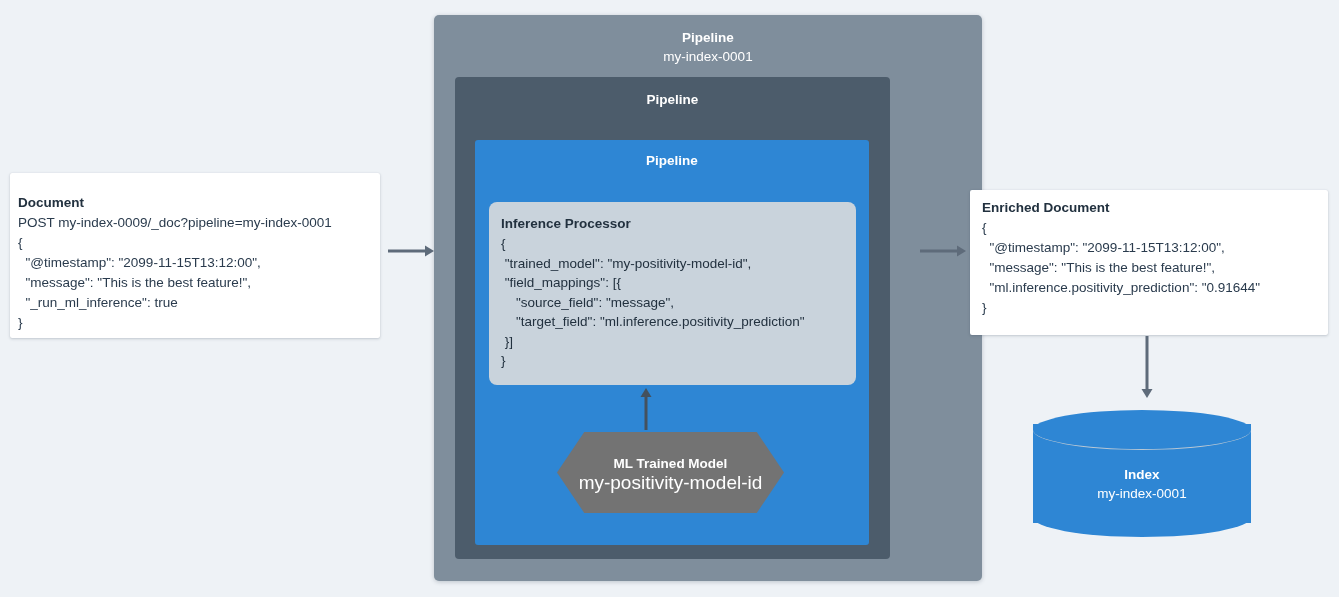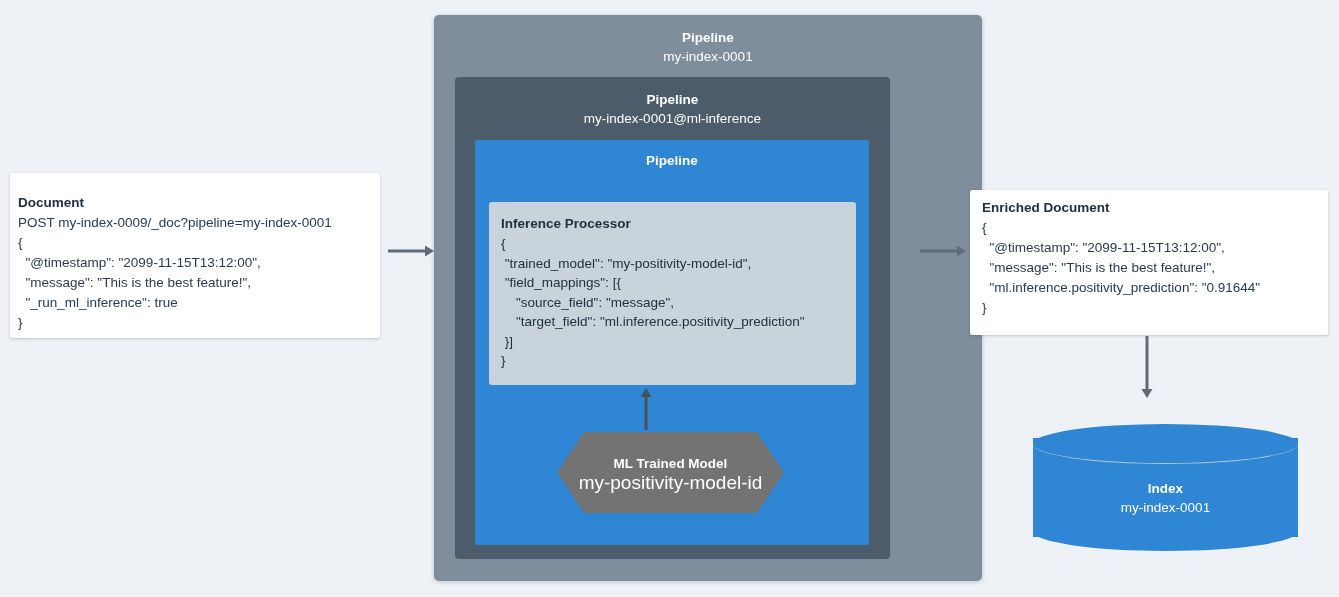--- a/index.html
+++ b/index.html
@@ -73,21 +73,21 @@
     font-weight: normal;
     font-size: 13.5px;
     line-height: 19px;
     display: block;
   }
 
   
   .proc-box {
     position: absolute;
     background: #c9d3dc;
-    border-radius: 3px;
+    border-radius: 8px;
     box-sizing: border-box;
     color: #22313f;
   }
   .proc-title {
     font-weight: bold;
     font-size: 13.5px;
     line-height: 20px;
     white-space: pre;
     color: #22313f;
   }
@@ -206,21 +206,20 @@
 
     <div class="pipe-head" style="padding-top:14px;">
       <span class="pipe-kind">Pipeline</span>
       <span class="pipe-name">my-index-0001</span>
     </div>
 
     <div class="pipe-mid" style="left:21px; top:62px; width:435px; height:482px;">
 
       <div class="pipe-head" style="padding-top:14px;">
         <span class="pipe-kind">Pipeline</span>
-        <span class="pipe-name">my-index-0001@ml-inference</span>
       </div>
 
       <div class="pipe-inner" style="left:20px; top:63px; width:394px; height:405px;">
 
         <div class="pipe-head" style="padding-top:12px;">
           <span class="pipe-kind">Pipeline</span>
         </div>
 
         <div class="proc-box" style="left:14px; top:62px; width:367px; height:183px; padding:12px 10px 0 12px;">
           <div class="proc-title">Inference Processor</div>
@@ -266,21 +265,21 @@
     <div class="doc-line">}</div>
   </div>
 
   <div class="arrow" style="left:1140px; top:336px; width:14px; height:62px;">
     <svg width="14" height="62" viewBox="0 0 14 62">
       <line x1="7" y1="0" x2="7" y2="53" stroke="#5e6b7a" stroke-width="3"></line>
       <polygon points="1.5,53 7,62 12.5,53" fill="#5e6b7a"></polygon>
     </svg>
   </div>
 
-  <div class="cylinder" style="left:1033px; top:424px; width:265px; height:127px;">
+  <div class="cylinder" style="left:1033px; top:410px; width:218px; height:127px;">
     <div class="cyl-bottom"></div>
     <div class="cyl-body"></div>
     <div class="cyl-top"></div>
     <div class="cyl-label">
       <span class="cyl-title">Index</span>
       <span class="cyl-sub">my-index-0001</span>
     </div>
   </div>
 
 </div>

